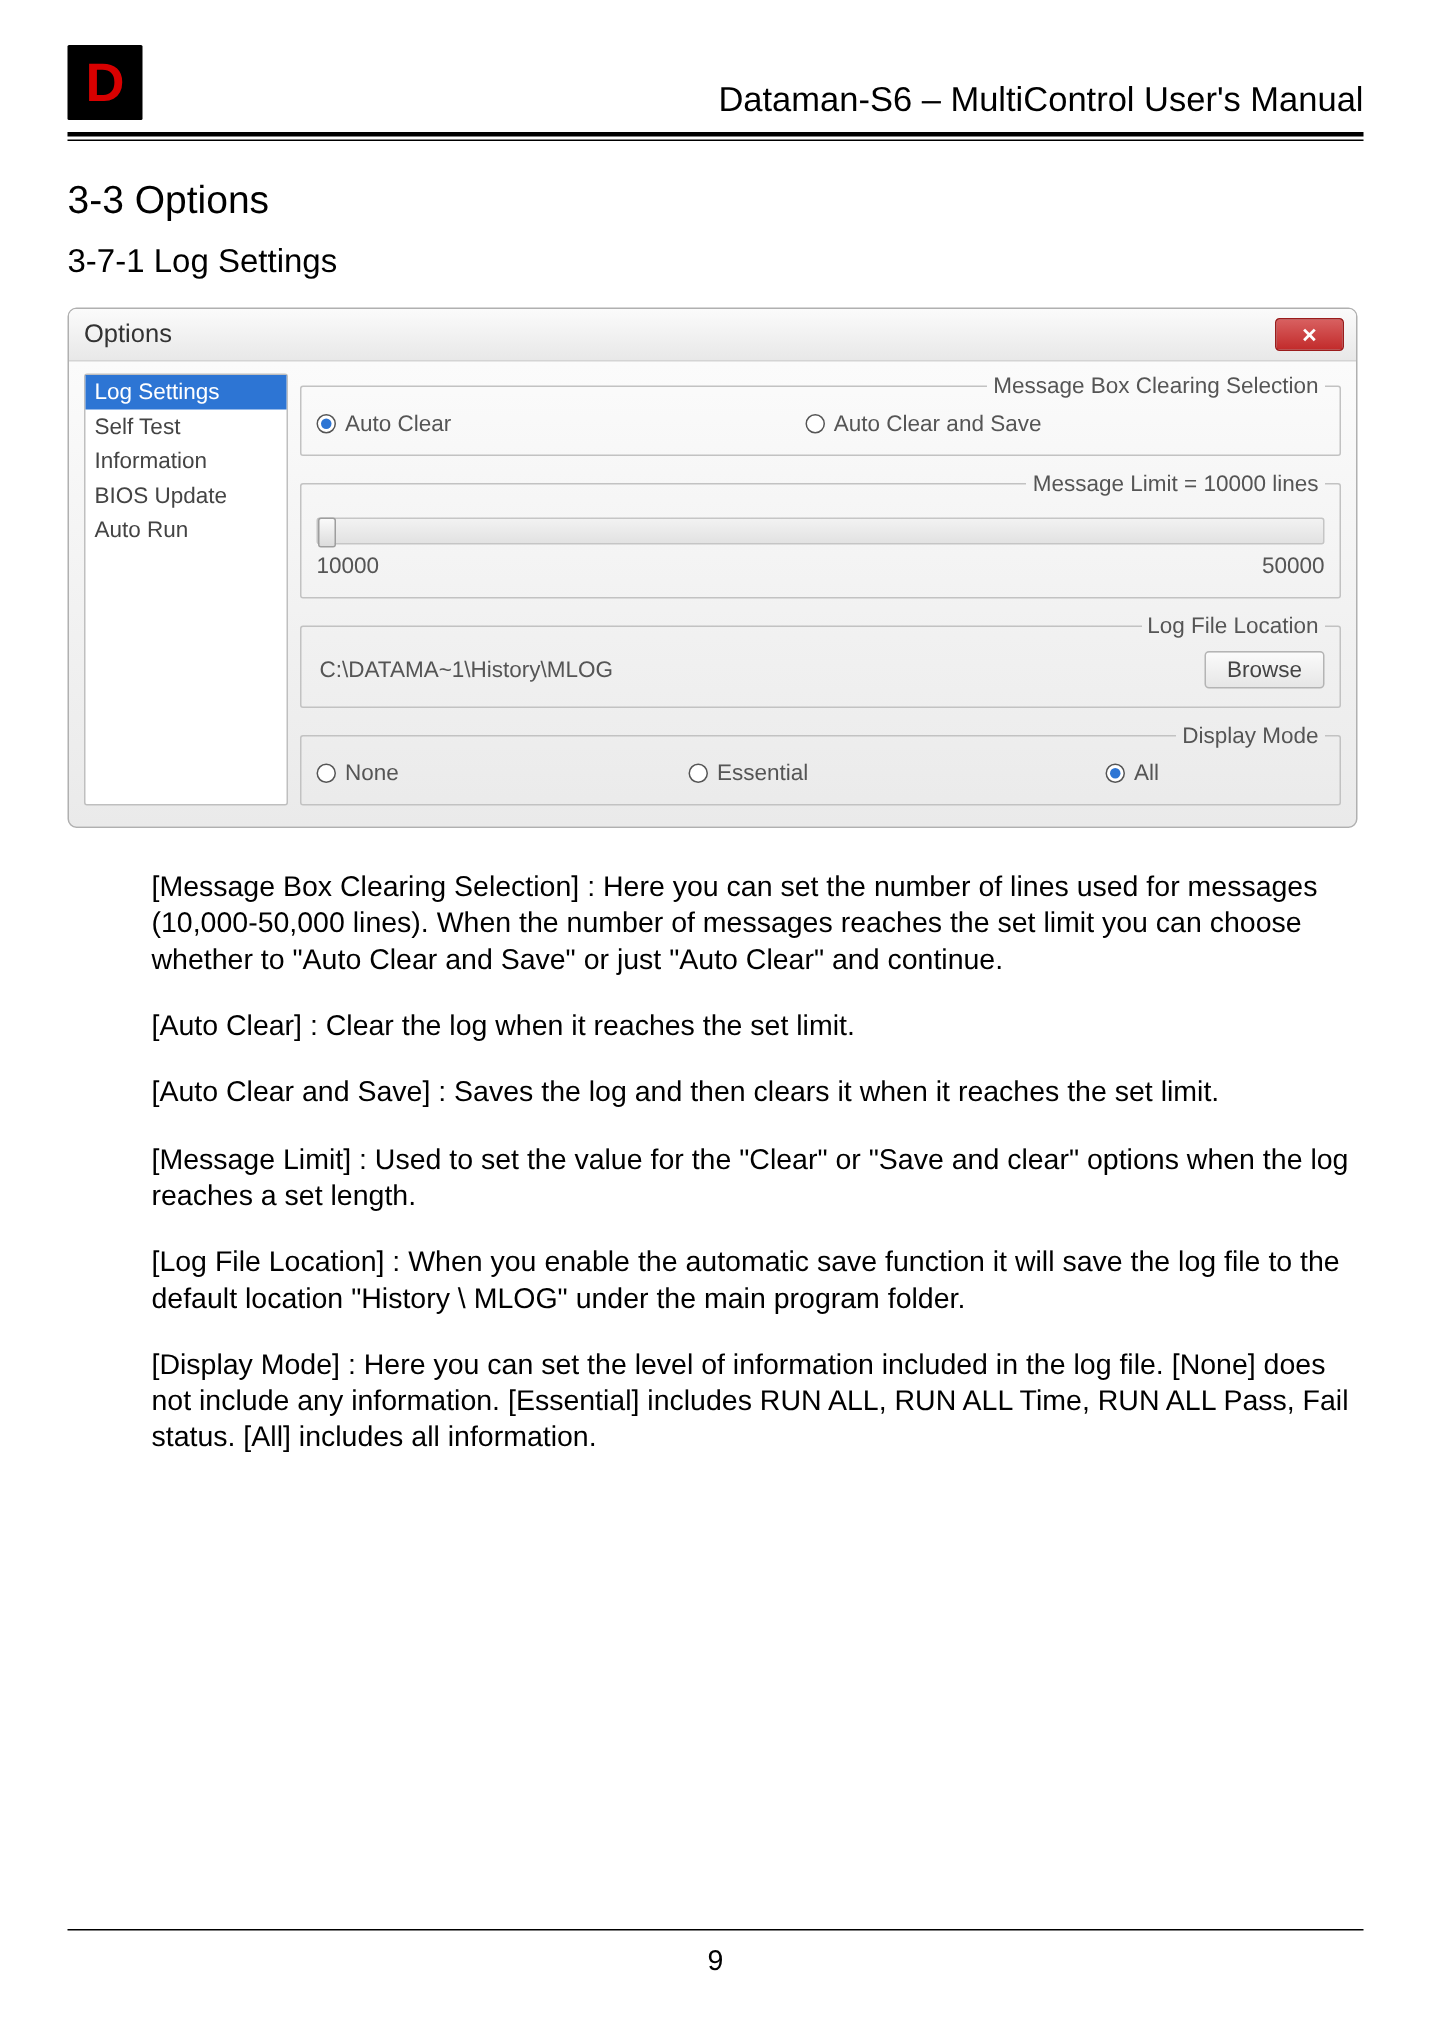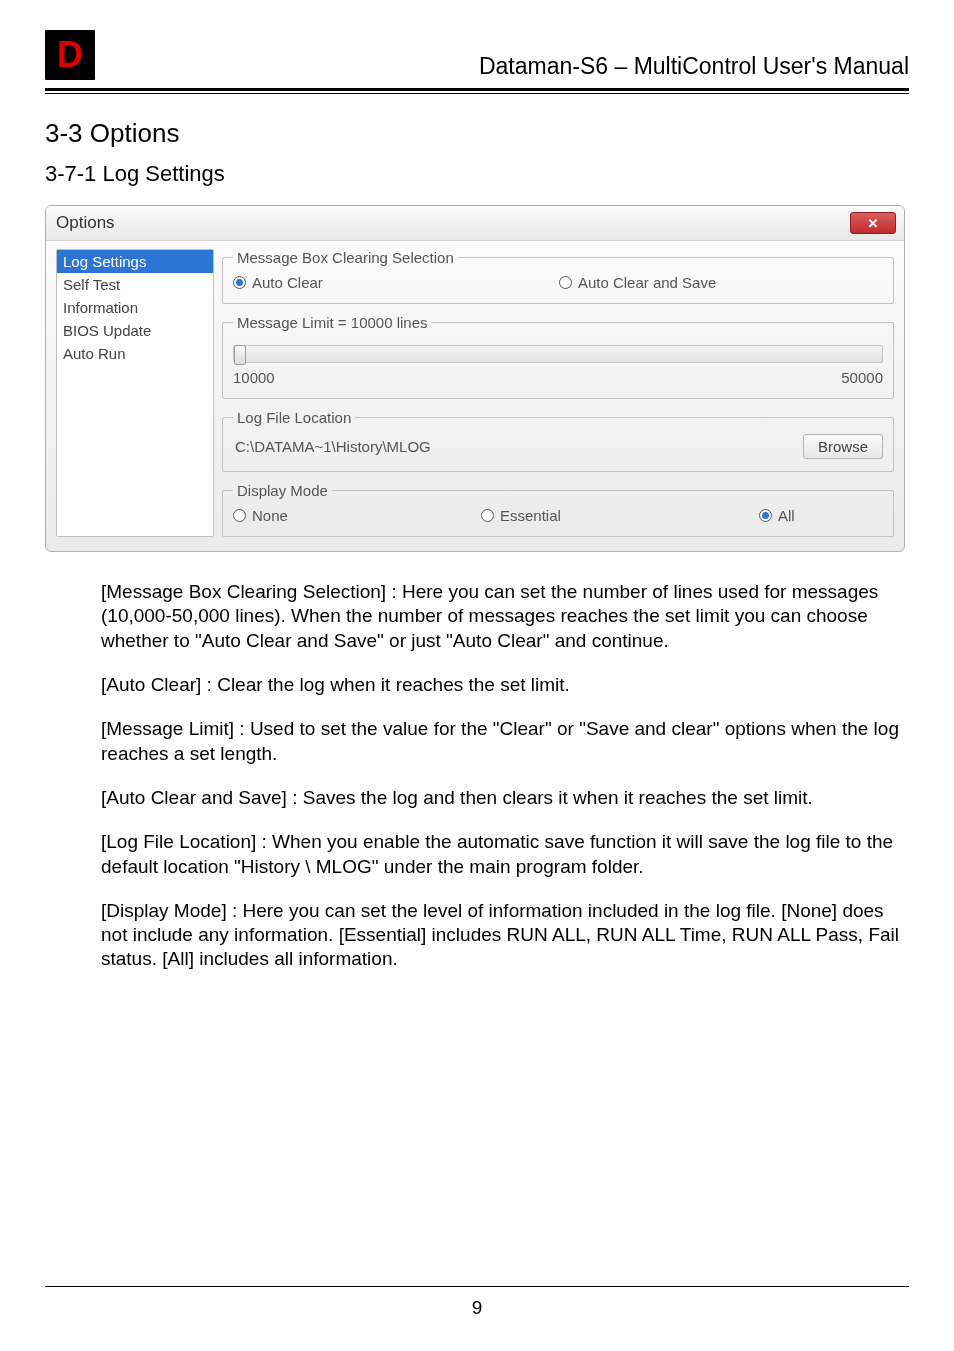--- a/index.html
+++ b/index.html
@@ -48,33 +48,33 @@
   .title-text { font-size:17px; color:#333; }
   .close-btn {
     width:46px; height:22px;
     background: linear-gradient(#d86060,#c22b2b);
     border:1px solid #9b1c1c; border-radius:3px;
     display:flex; align-items:center; justify-content:center;
     color:#fff; font-weight:bold; font-size:13px;
   }
   .dialog-body { display:flex; padding:8px 10px 14px 10px; gap:8px; }
   .nav-list {
-    width:158px; border:1px solid #bfbfbf; background:#fff; border-radius:2px;
+    width:136px; border:1px solid #bfbfbf; background:#fff; border-radius:2px;
     padding:0; font-size:15px; color:#444;
   }
   .nav-item { padding:3px 6px; }
   .nav-item.selected { background:#2d75d4; color:#fff; }
   .content { flex:1; display:flex; flex-direction:column; gap:10px; }
   fieldset.group {
     border:1px solid #c2c2c2; border-radius:2px;
     padding:8px 10px 12px 10px; margin:0;
     background:transparent;
     position:relative;
   }
-  fieldset.group legend { font-size:15px; color:#555; padding:0 4px; }
+  fieldset.group legend { font-size:15px; color:#555; padding:0 4px;text-align:right; }
   .radio-row { display:flex; align-items:center; gap:8px; }
   .radio-row.spread { justify-content:flex-start; }
   .radio-row .gap-wide { width:220px; }
   .radio-dot { width:13px; height:13px; border-radius:50%; border:1px solid #555; background:#fff; position:relative; display:inline-block; }
   .radio-dot.selected::after { content:""; position:absolute; top:2px; left:2px; width:7px; height:7px; border-radius:50%; background:#2d75d4; }
   .radio-label { font-size:15px; color:#555; }
   .slider-area { margin-top:6px; }
   .slider-track {
     height:18px;
     background: linear-gradient(#f2f2f2,#e2e2e2);
@@ -193,22 +193,22 @@
             </div>
           </div>
         </fieldset>
       </div>
     </div>
   </div>
 
   <div class="bodytext">
     <p>[Message Box Clearing Selection] : Here you can set the number of lines used for messages (10,000-50,000 lines). When the number of messages reaches the set limit you can choose whether to "Auto Clear and Save" or just "Auto Clear" and continue.</p>
     <p>[Auto Clear] : Clear the log when it reaches the set limit.</p>
+    <p>[Auto Clear and Save] : Saves the log and then clears it when it reaches the set limit.</p>
     <p>[Message Limit] : Used to set the value for the "Clear" or "Save and clear" options when the log reaches a set length.</p>
-    <p>[Auto Clear and Save] : Saves the log and then clears it when it reaches the set limit.</p>
     <p>[Log File Location] : When you enable the automatic save function it will save the log file to the default location "History \ MLOG" under the main program folder.</p>
     <p>[Display Mode] : Here you can set the level of information included in the log file. [None] does not include any information. [Essential] includes RUN ALL, RUN ALL Time, RUN ALL Pass, Fail status. [All] includes all information.</p>
   </div>
 </div>
 
 <div class="footer">
   <div class="footer-rule"></div>
   <div class="page-num">9</div>
 </div>
 

